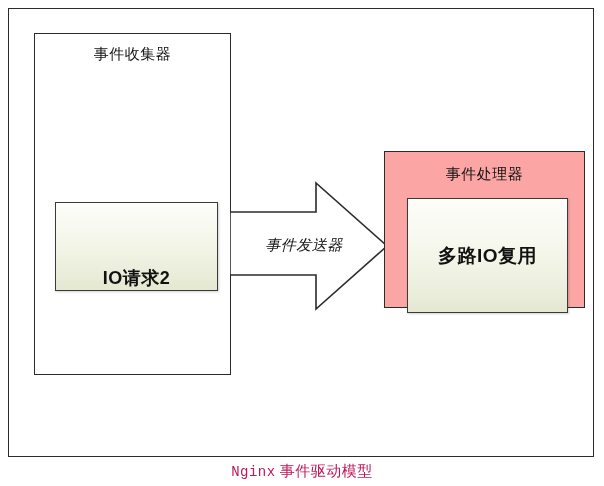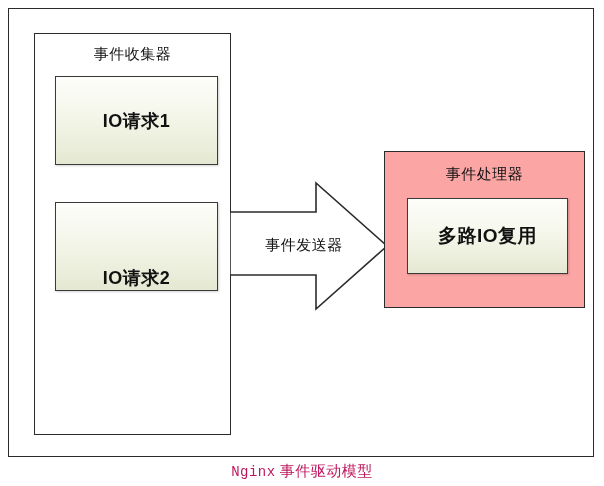--- a/index.html
+++ b/index.html
@@ -30,21 +30,21 @@
     box-sizing: border-box;
     background: #ffffff;
   }
 
   
   .collector-panel {
     position: absolute;
     left: 25px;
     top: 24px;
     width: 197px;
-    height: 402px;
+    height: 342px;
     border: 1.5px solid #2b2b2b;
     box-sizing: border-box;
     background: #ffffff;
   }
   .panel-title {
     position: absolute;
     width: 100%;
     text-align: center;
     font-size: 15px;
     line-height: 1;
@@ -95,20 +95,21 @@
   .arrow-label {
     position: absolute;
     left: 243px;
     top: 227px;
     width: 104px;
     text-align: center;
     font-size: 15px;
     color: #111111;
     letter-spacing: 0.5px;
     white-space: nowrap;
+    font-style: italic;
   }
 
   
   .handler-panel {
     position: absolute;
     left: 375px;
     top: 142px;
     width: 201px;
     height: 157px;
     border: 1.5px solid #2b2b2b;
@@ -116,21 +117,21 @@
     background: #fca5a5;
   }
   .handler-title {
     top: 14px;
   }
   .handler-box {
     position: absolute;
     left: 22px;
     top: 46px;
     width: 161px;
-    height: 76px;
+    height: 115px;
     box-sizing: border-box;
     border: 1.5px solid #3a3a3a;
     background: linear-gradient(to bottom, #fdfdfa 0%, #f7f8ee 38%, #ecefdd 78%, #e4e8d2 100%);
     box-shadow: 1px 1px 2px rgba(0,0,0,0.18);
     display: flex;
     align-items: center;
     justify-content: center;
   }
   .handler-label {
     font-size: 19px;
@@ -164,23 +165,20 @@
 </head>
 <body>
 
 <div id="canvas">
 
   <div class="outer-frame">
 
     <div class="collector-panel">
       <div class="panel-title collector-title">事件收集器</div>
 
-      <div class="io-box io-box-1">
-        <span class="io-label">IO请求1</span>
-      </div>
 
       <div class="io-box io-box-2">
         <span class="io-label">IO请求2</span>
       </div>
 
     </div>
 
     <div class="arrow-wrap">
       <svg width="160" height="134" viewBox="0 0 160 134">
         <polygon points="0,33 86,33 86,4 157,67 86,130 86,96 0,96" fill="#ffffff" stroke="#2b2b2b" stroke-width="1.6" stroke-linejoin="miter"></polygon>

